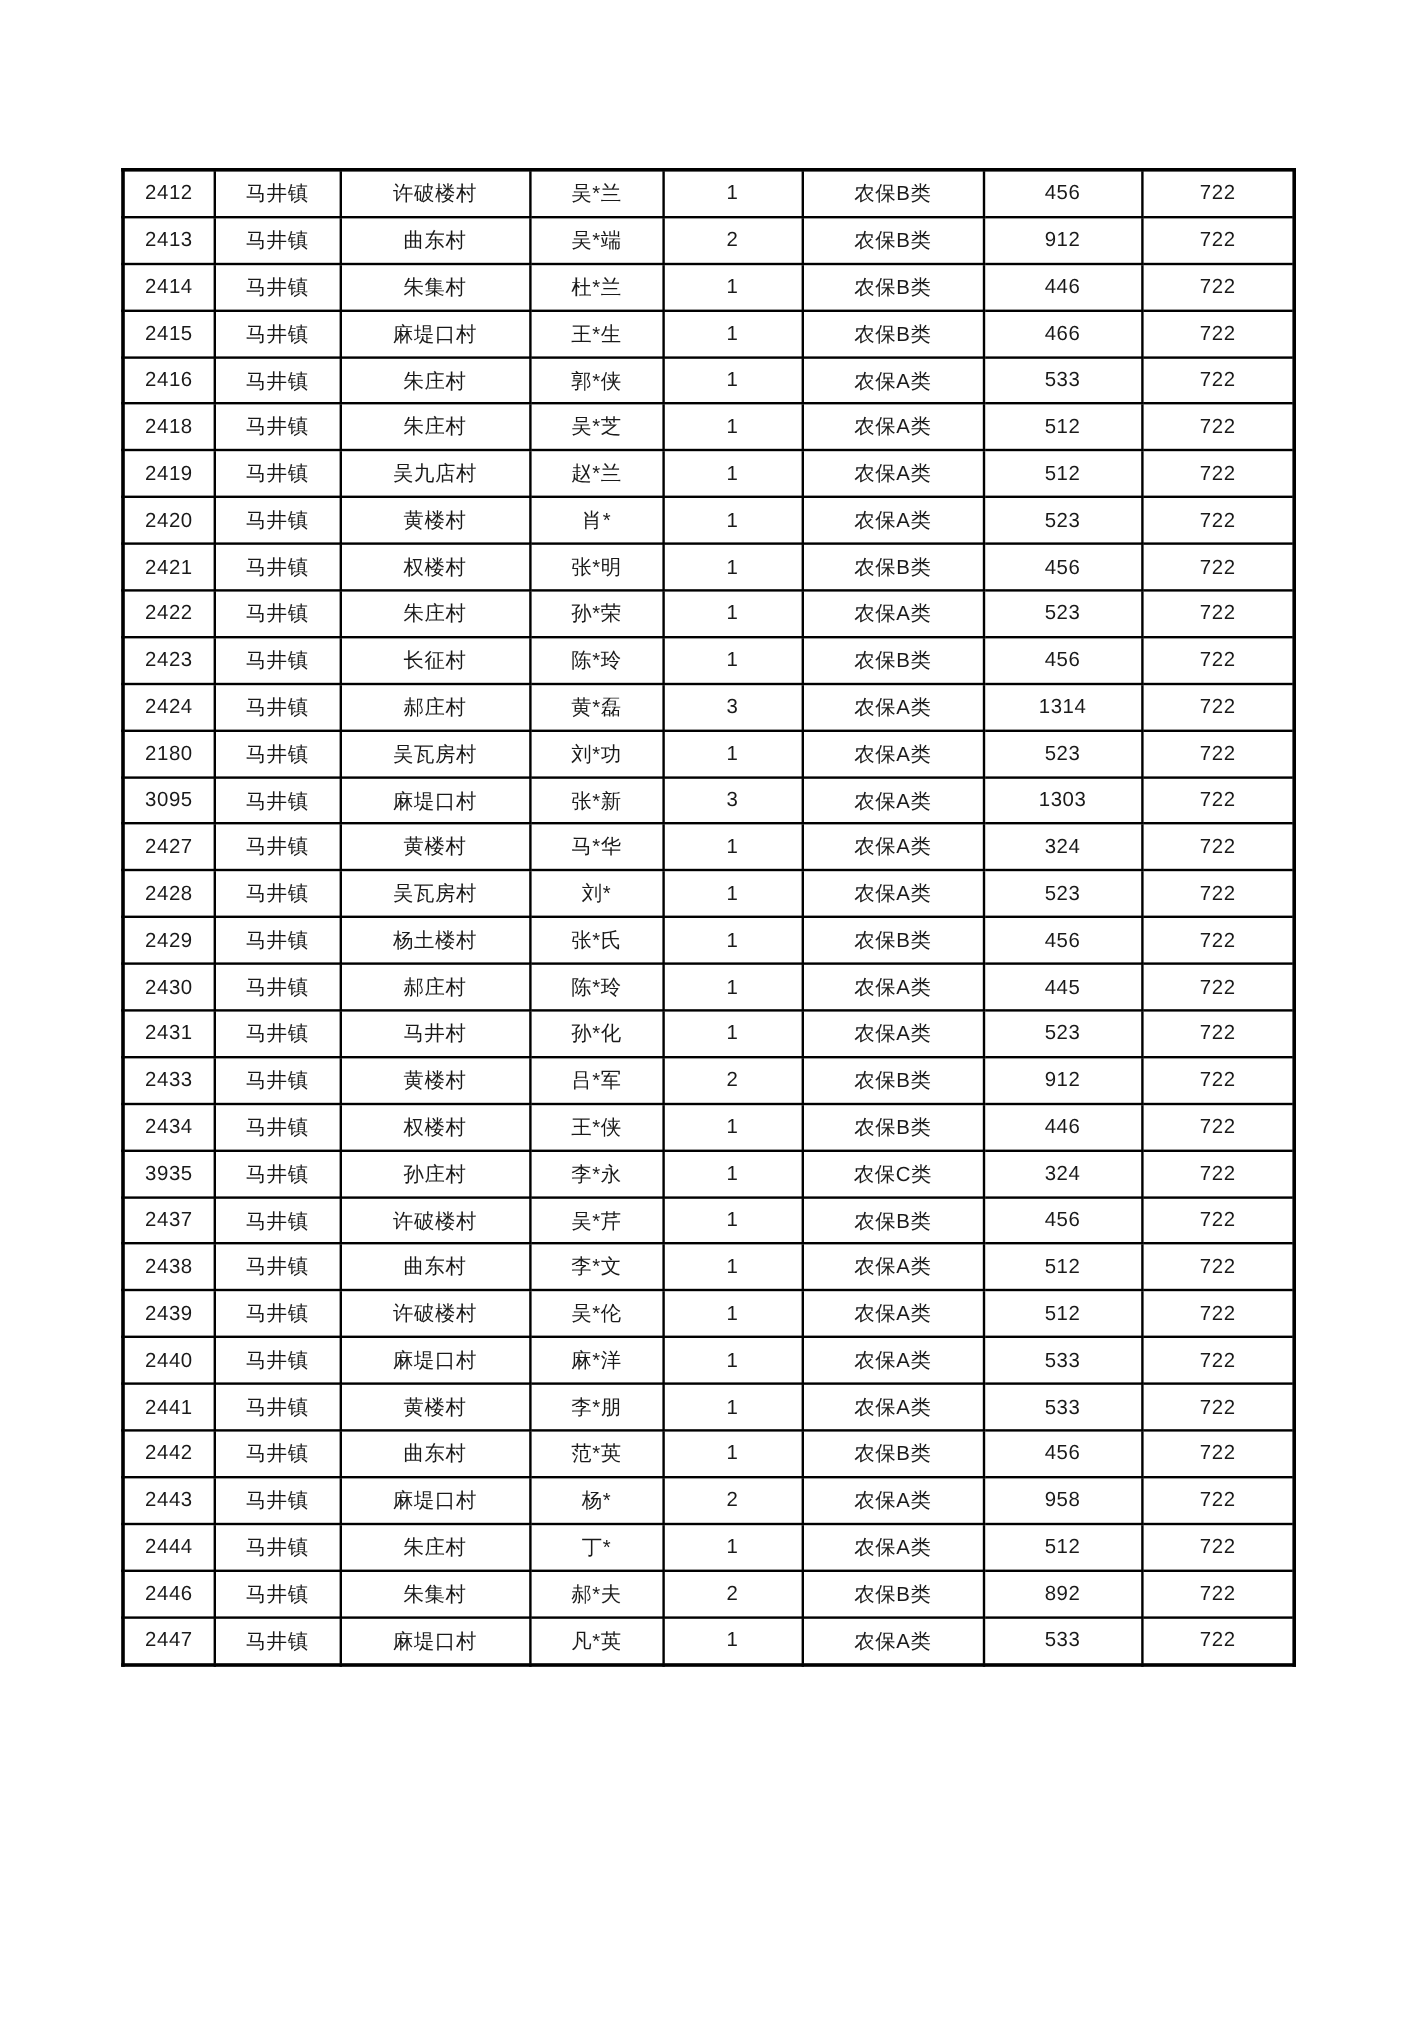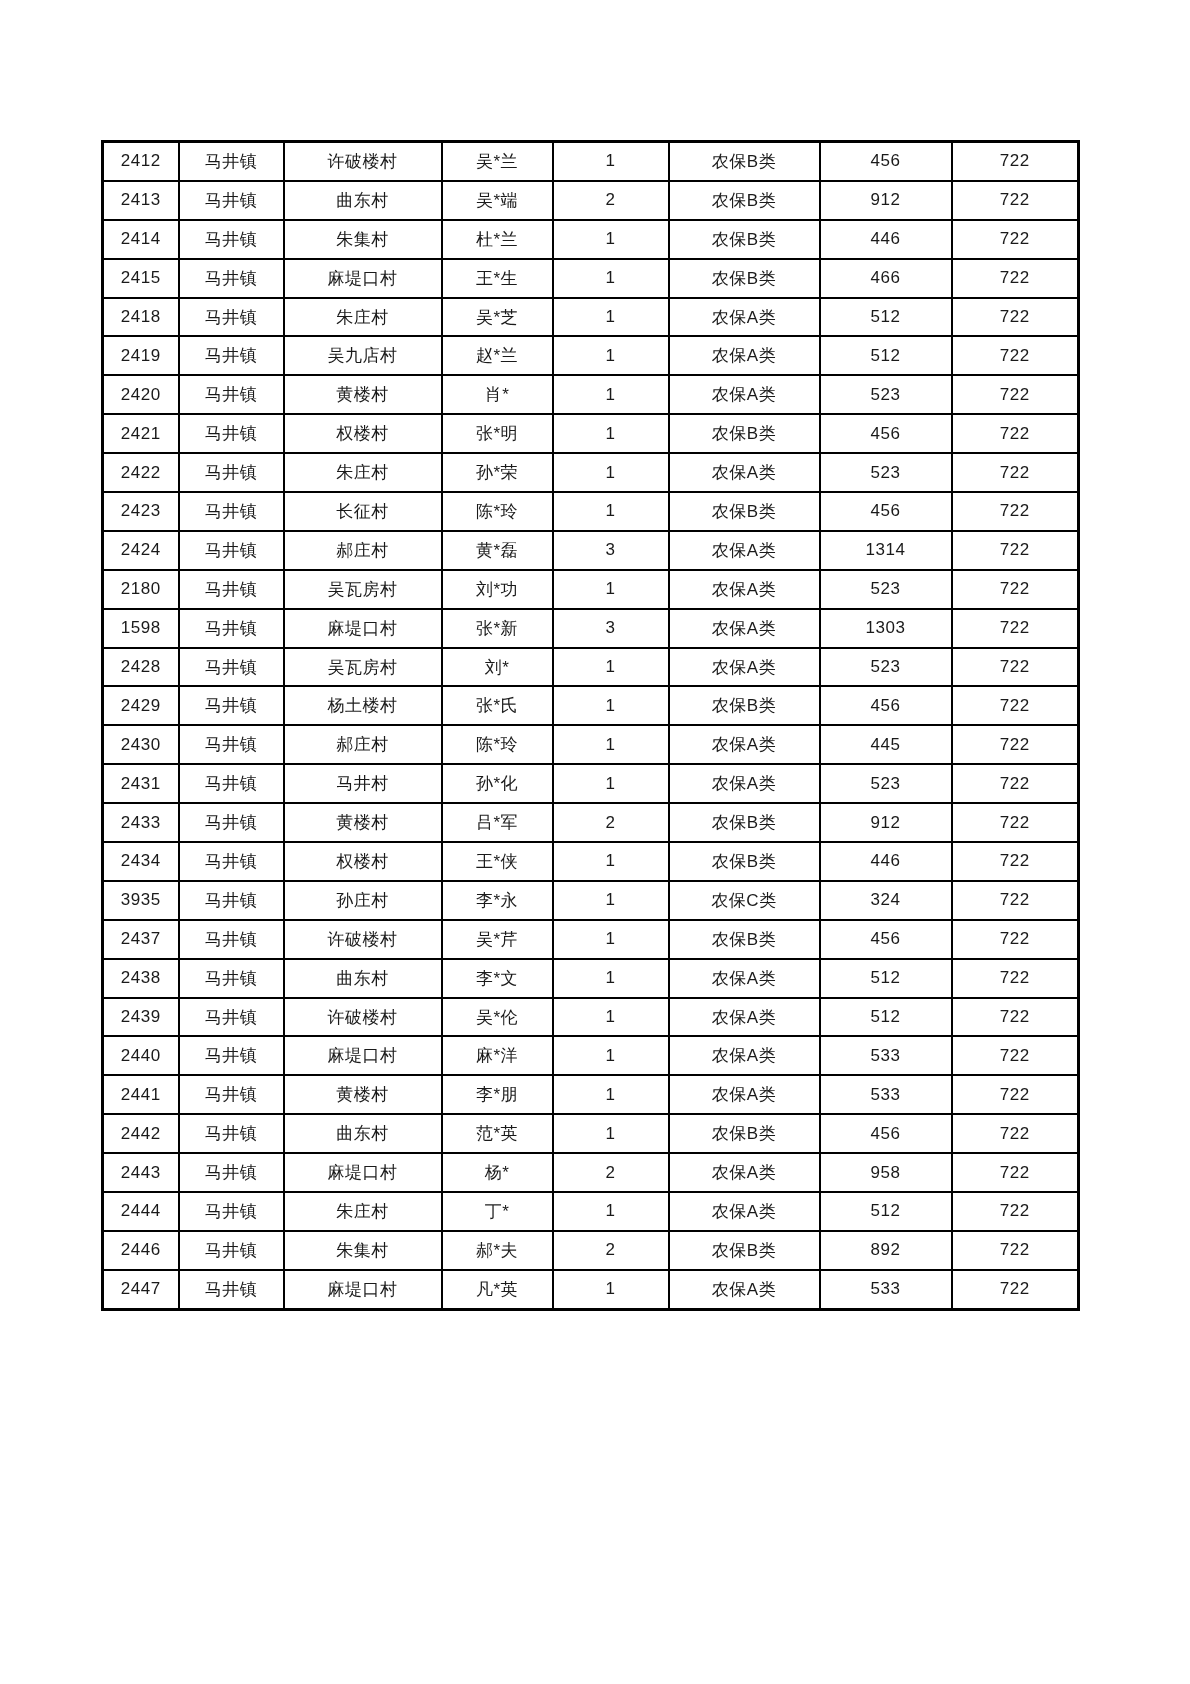--- a/index.html
+++ b/index.html
@@ -96,20 +96,30 @@
           <td>2415</td>
           <td>马井镇</td>
           <td>麻堤口村</td>
           <td>王*生</td>
           <td>1</td>
           <td>农保B类</td>
           <td>466</td>
           <td>722</td>
         </tr>
         <tr>
+          <td>2416</td>
+          <td>马井镇</td>
+          <td>朱庄村</td>
+          <td>郭*侠</td>
+          <td>1</td>
+          <td>农保A类</td>
+          <td>533</td>
+          <td>722</td>
+        </tr>
+        <tr>
           <td>2418</td>
           <td>马井镇</td>
           <td>朱庄村</td>
           <td>吴*芝</td>
           <td>1</td>
           <td>农保A类</td>
           <td>512</td>
           <td>722</td>
         </tr>
         <tr>
@@ -176,27 +186,37 @@
           <td>2180</td>
           <td>马井镇</td>
           <td>吴瓦房村</td>
           <td>刘*功</td>
           <td>1</td>
           <td>农保A类</td>
           <td>523</td>
           <td>722</td>
         </tr>
         <tr>
-          <td>1598</td>
+          <td>3095</td>
           <td>马井镇</td>
           <td>麻堤口村</td>
           <td>张*新</td>
           <td>3</td>
           <td>农保A类</td>
           <td>1303</td>
+          <td>722</td>
+        </tr>
+        <tr>
+          <td>2427</td>
+          <td>马井镇</td>
+          <td>黄楼村</td>
+          <td>马*华</td>
+          <td>1</td>
+          <td>农保A类</td>
+          <td>324</td>
           <td>722</td>
         </tr>
         <tr>
           <td>2428</td>
           <td>马井镇</td>
           <td>吴瓦房村</td>
           <td>刘*</td>
           <td>1</td>
           <td>农保A类</td>
           <td>523</td>

